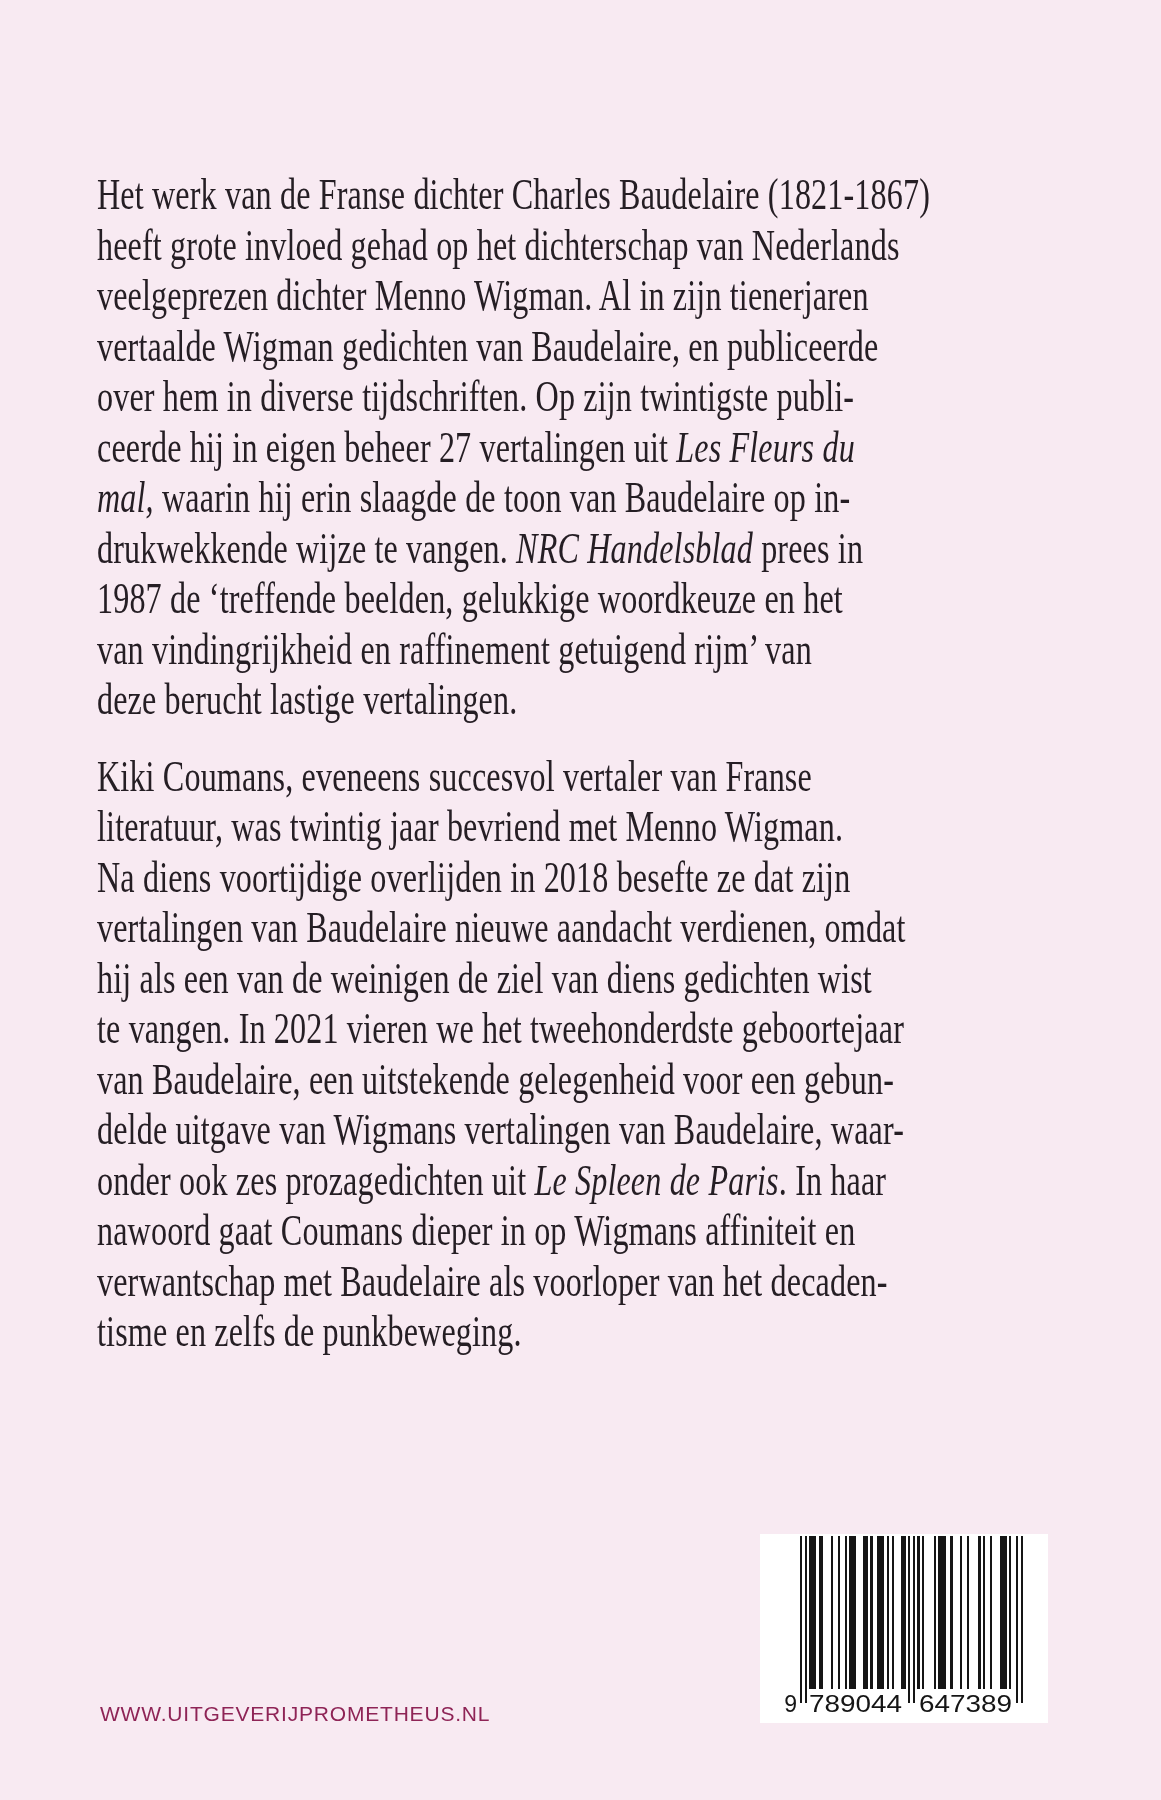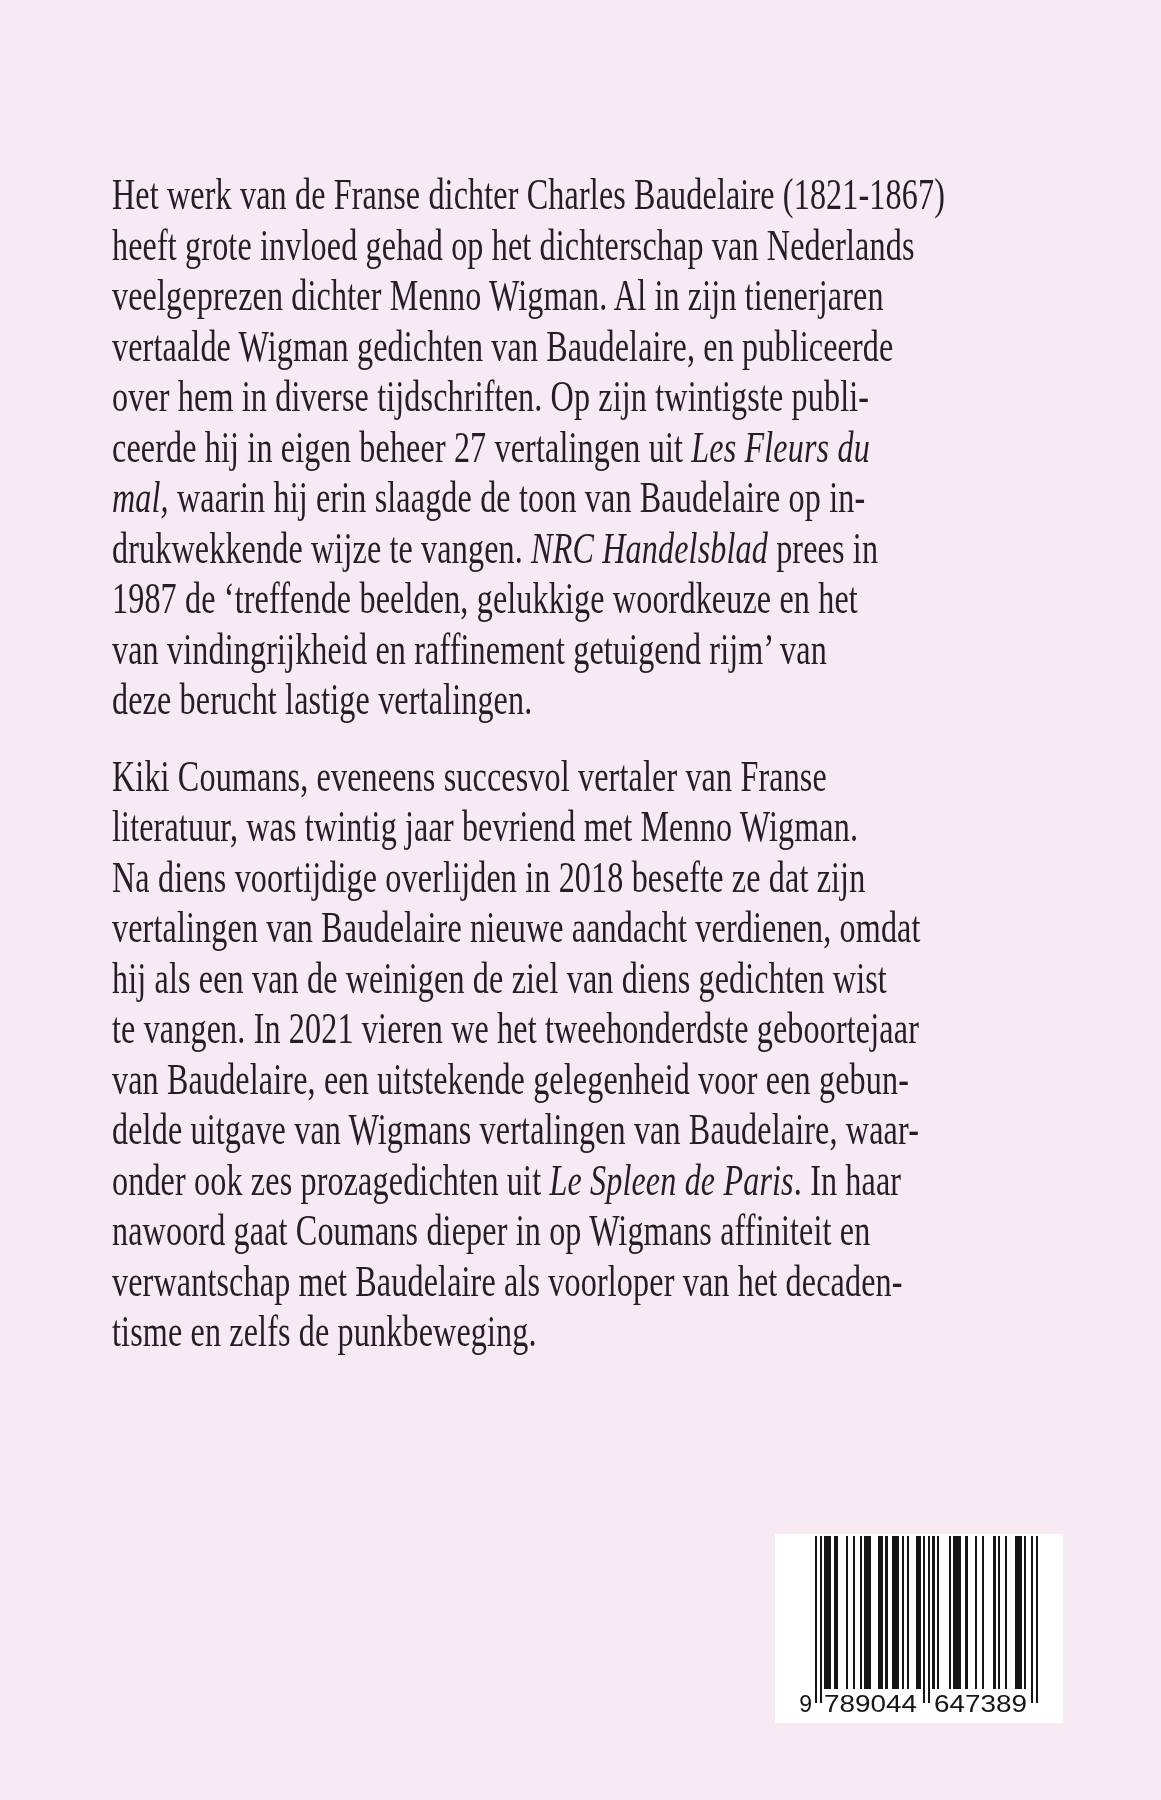--- a/index.html
+++ b/index.html
@@ -3,21 +3,21 @@
 <meta charset="utf-8">
 <style>
   html, body { margin: 0; padding: 0; }
   body {
     width: 1161px; height: 1800px;
     background: #f8eaf2;
     font-family: "Liberation Serif", serif;
     overflow: hidden;
     position: relative;
   }
-  .cover { position: absolute; inset: 0; margin-left: 15px; }
+  .cover { position: absolute; inset: 0; }
   .bodytext {
     position: absolute;
     left: 97px; top: 170px;
     width: 1160px;
     transform: scaleX(0.73);
     transform-origin: 0 0;
     font-size: 44px;
     line-height: 50.5px;
     color: #251e24;
     letter-spacing: 0.2px;
@@ -43,20 +43,21 @@
   .barcode-box svg { display: block; width: 288px; height: 189px; }
 </style>
 </head>
 <body style="background: rgb(248, 234, 242);">
 
 <div class="cover">
   <div class="bodytext" id="bodytext" style="color: rgb(37, 30, 36);">
       <p><span class="rm">Het werk van de Franse dichter Charles Baudelaire (1821-1867)</span><br><span class="rm">heeft grote invloed gehad op het dichterschap van Nederlands</span><br><span class="rm">veelgeprezen dichter Menno Wigman. Al in zijn tienerjaren</span><br><span class="rm">vertaalde Wigman gedichten van Baudelaire, en publiceerde</span><br><span class="rm">over hem in diverse tijdschriften. Op zijn twintigste publi-</span><br><span class="rm">ceerde hij in eigen beheer 27 vertalingen uit </span><span class="it">Les Fleurs du</span><br><span class="it">mal,</span><span class="rm"> waarin hij erin slaagde de toon van Baudelaire op in-</span><br><span class="rm">drukwekkende wijze te vangen. </span><span class="it">NRC Handelsblad</span><span class="rm"> prees in</span><br><span class="rm">1987 de ‘treffende beelden, gelukkige woordkeuze en het</span><br><span class="rm">van vindingrijkheid en raffinement getuigend rijm’ van</span><br><span class="rm">deze berucht lastige vertalingen.</span></p>
       <p><span class="rm">Kiki Coumans, eveneens succesvol vertaler van Franse</span><br><span class="rm">literatuur, was twintig jaar bevriend met Menno Wigman.</span><br><span class="rm">Na diens voortijdige overlijden in 2018 besefte ze dat zijn</span><br><span class="rm">vertalingen van Baudelaire nieuwe aandacht verdienen, omdat</span><br><span class="rm">hij als een van de weinigen de ziel van diens gedichten wist</span><br><span class="rm">te vangen. In 2021 vieren we het tweehonderdste geboortejaar</span><br><span class="rm">van Baudelaire, een uitstekende gelegenheid voor een gebun-</span><br><span class="rm">delde uitgave van Wigmans vertalingen van Baudelaire, waar-</span><br><span class="rm">onder ook zes prozagedichten uit </span><span class="it">Le Spleen de Paris</span><span class="rm">. In haar</span><br><span class="rm">nawoord gaat Coumans dieper in op Wigmans affiniteit en</span><br><span class="rm">verwantschap met Baudelaire als voorloper van het decaden-</span><br><span class="rm">tisme en zelfs de punkbeweging.</span></p>
     </div>
+  <div class="footer-url" style="color: rgb(142, 36, 86);">WWW.UITGEVERIJPROMETHEUS.NL</div>
   <div class="barcode-box">
     <svg id="barcode-svg" viewBox="0 0 288 189" shape-rendering="crispEdges">
         <rect x="40.00" y="2" width="2.35" height="167" fill="#151515"></rect>
         <rect x="44.69" y="2" width="2.35" height="167" fill="#151515"></rect>
         <rect x="49.39" y="2" width="2.35" height="153" fill="#151515"></rect>
         <rect x="51.73" y="2" width="2.35" height="153" fill="#151515"></rect>
         <rect x="54.08" y="2" width="2.35" height="153" fill="#151515"></rect>
         <rect x="58.78" y="2" width="2.35" height="153" fill="#151515"></rect>
         <rect x="61.12" y="2" width="2.35" height="153" fill="#151515"></rect>
         <rect x="70.51" y="2" width="2.35" height="153" fill="#151515"></rect>

